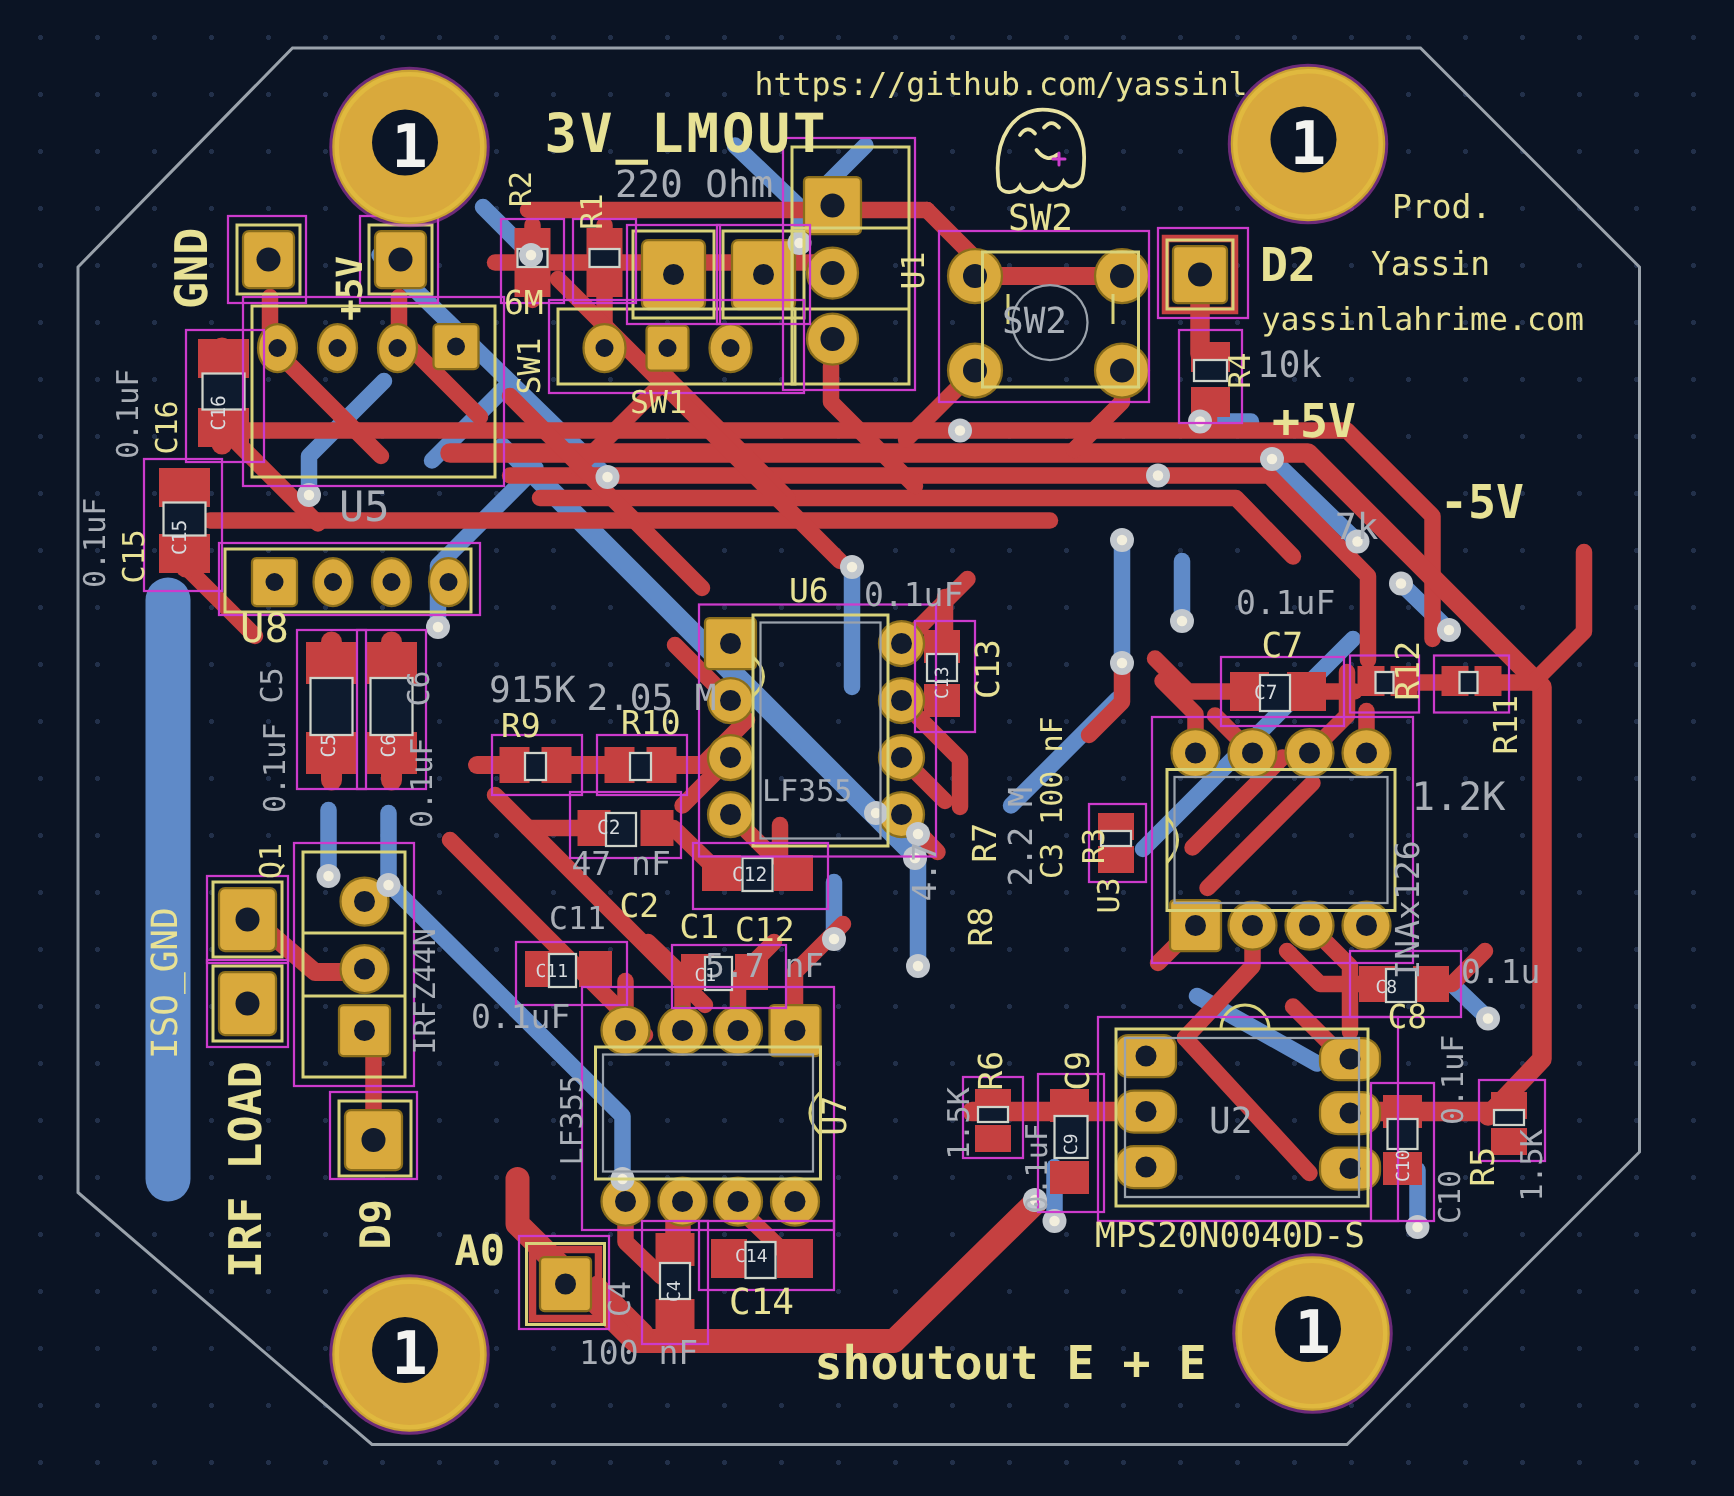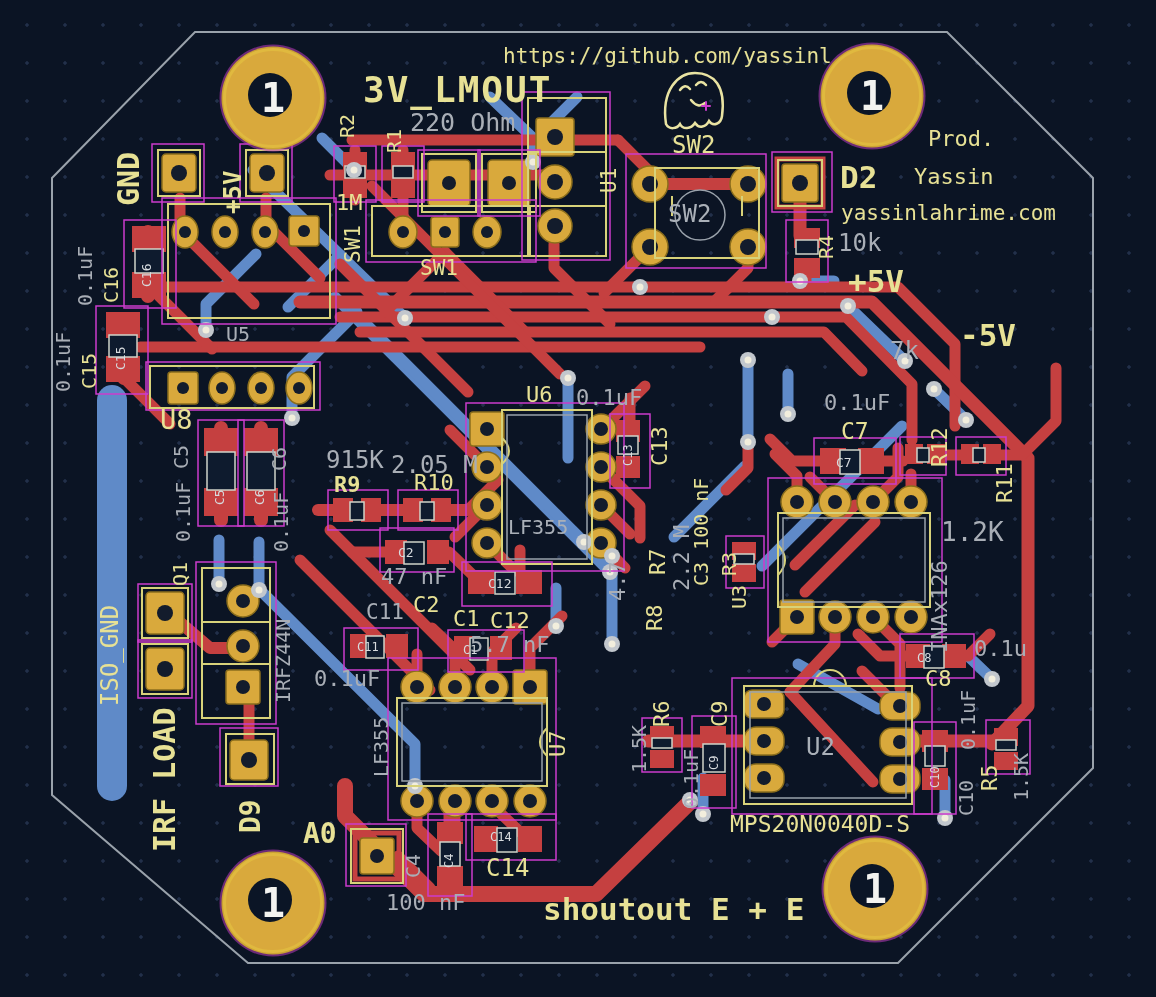--- a/index.html
+++ b/index.html
@@ -542,40 +542,40 @@
 
 <div>
   <span class="lb silk" style="left:503px;top:46px;font-size:21px;">https://github.com/yassinl</span>
   <span class="lb silk big ls2" style="left:363px;top:72px;font-size:36px;">3V_LMOUT</span>
   <span class="lb silk big rot" style="left:114px;top:206px;font-size:30px;">GND</span>
   <span class="lb silk big rot" style="left:221px;top:214px;font-size:24px;">+5V</span>
   <span class="lb silk rot" style="left:101px;top:303px;font-size:20px;">C16</span>
   <span class="lb val rot" style="left:75px;top:306px;font-size:20px;">0.1uF</span>
   <span class="lb silk rot" style="left:79px;top:389px;font-size:20px;">C15</span>
   <span class="lb val rot" style="left:53px;top:392px;font-size:20px;">0.1uF</span>
-  <span class="lb val" style="left:226px;top:324px;font-size:20px;">U5</span>
+  <span class="lb val" style="left:226px;top:324px;font-size:28px;">U5</span>
   <span class="lb silk" style="left:160px;top:406px;font-size:27px;">U8</span>
   <span class="lb val rot" style="left:171px;top:469px;font-size:20px;">C5</span>
   <span class="lb val rot" style="left:173px;top:542px;font-size:20px;">0.1uF</span>
   <span class="lb val rot" style="left:269px;top:471px;font-size:20px;">C6</span>
   <span class="lb val rot" style="left:271px;top:552px;font-size:20px;">0.1uF</span>
   <span class="lb silk rot" style="left:170px;top:586px;font-size:20px;">Q1</span>
   <span class="lb val rot" style="left:273px;top:703px;font-size:20px;">IRFZ44N</span>
   <span class="lb silk big rot" style="left:150px;top:852px;font-size:30px;">IRF LOAD</span>
   <span class="lb silk big rot" style="left:237px;top:833px;font-size:28px;">D9</span>
   <span class="lb silk rot" style="left:98px;top:706px;font-size:24px;">ISO_GND</span>
   <span class="lb silk big" style="left:303px;top:820px;font-size:28px;">A0</span>
   <span class="lb val rot" style="left:403px;top:878px;font-size:20px;">C4</span>
   <span class="lb val" style="left:386px;top:892px;font-size:22px;text-align:center;">100 nF</span>
   <span class="lb silk" style="left:486px;top:856px;font-size:24px;">C14</span>
   <span class="lb silk big" style="left:543px;top:894px;font-size:31px;">shoutout E + E</span>
   <span class="lb silk rot" style="left:337px;top:138px;font-size:20px;">R2</span>
   <span class="lb silk rot" style="left:384px;top:153px;font-size:20px;">R1</span>
   <span class="lb val" style="left:410px;top:110px;font-size:25px;">220 Ohm</span>
-  <span class="lb silk" style="left:336px;top:192px;font-size:22px;">1M</span>
+  <span class="lb silk" style="left:336px;top:192px;font-size:22px;">6M</span>
   <span class="lb silk rot" style="left:343px;top:263px;font-size:21px;">SW1</span>
   <span class="lb silk" style="left:420px;top:258px;font-size:21px;">SW1</span>
   <span class="lb silk rot" style="left:599px;top:193px;font-size:21px;">U1</span>
   <span class="lb silk" style="left:672px;top:133px;font-size:24px;">SW2</span>
   <span class="lb fabg" style="left:668px;top:202px;font-size:24px;">SW2</span>
   <span class="lb silk big" style="left:840px;top:162px;font-size:31px;">D2</span>
   <span class="lb silk" style="left:918px;top:128px;font-size:22px;margin-left:10px;">Prod.</span>
   <span class="lb silk" style="left:914px;top:166px;font-size:22px;">Yassin</span>
   <span class="lb silk" style="left:841px;top:203px;font-size:21px;">yassinlahrime.com</span>
   <span class="lb silk rot" style="left:816px;top:259px;font-size:20px;">R4</span>
@@ -590,21 +590,21 @@
   <span class="lb val" style="left:941px;top:479px;font-size:26px;margin-top:40px;">1.2K</span>
   <span class="lb val rot" style="left:929px;top:653px;font-size:22px;">INAx126</span>
   <span class="lb val" style="left:974px;top:638px;font-size:22px;">0.1u</span>
   <span class="lb silk" style="left:925px;top:668px;font-size:22px;">C8</span>
   <span class="lb silk" style="left:526px;top:384px;font-size:22px;">U6</span>
   <span class="lb val" style="left:576px;top:387px;font-size:22px;">0.1uF</span>
   <span class="lb fabg" style="left:508px;top:517px;font-size:20px;">LF355</span>
   <span class="lb silk rot" style="left:649px;top:466px;font-size:22px;">C13</span>
   <span class="lb val" style="left:326px;top:448px;font-size:24px;">915K</span>
   <span class="lb val" style="left:391px;top:453px;font-size:24px;">2.05 M</span>
-  <span class="lb silk" style="left:334px;top:474px;font-size:22px;font-weight:bold;">R9</span>
+  <span class="lb silk" style="left:334px;top:474px;font-size:22px;">R9</span>
   <span class="lb silk" style="left:414px;top:472px;font-size:22px;">R10</span>
   <span class="lb val" style="left:381px;top:566px;font-size:22px;">47 nF</span>
   <span class="lb val" style="left:366px;top:602px;font-size:21px;">C11</span>
   <span class="lb silk" style="left:413px;top:594px;font-size:22px;">C2</span>
   <span class="lb silk" style="left:453px;top:608px;font-size:22px;">C1</span>
   <span class="lb silk" style="left:490px;top:610px;font-size:22px;">C12</span>
   <span class="lb val" style="left:470px;top:634px;font-size:22px;">5.7 nF</span>
   <span class="lb val" style="left:314px;top:668px;font-size:22px;">0.1uF</span>
   <span class="lb fabg rot" style="left:371px;top:777px;font-size:20px;">LF355</span>
   <span class="lb silk rot" style="left:547px;top:757px;font-size:22px;">U7</span>

